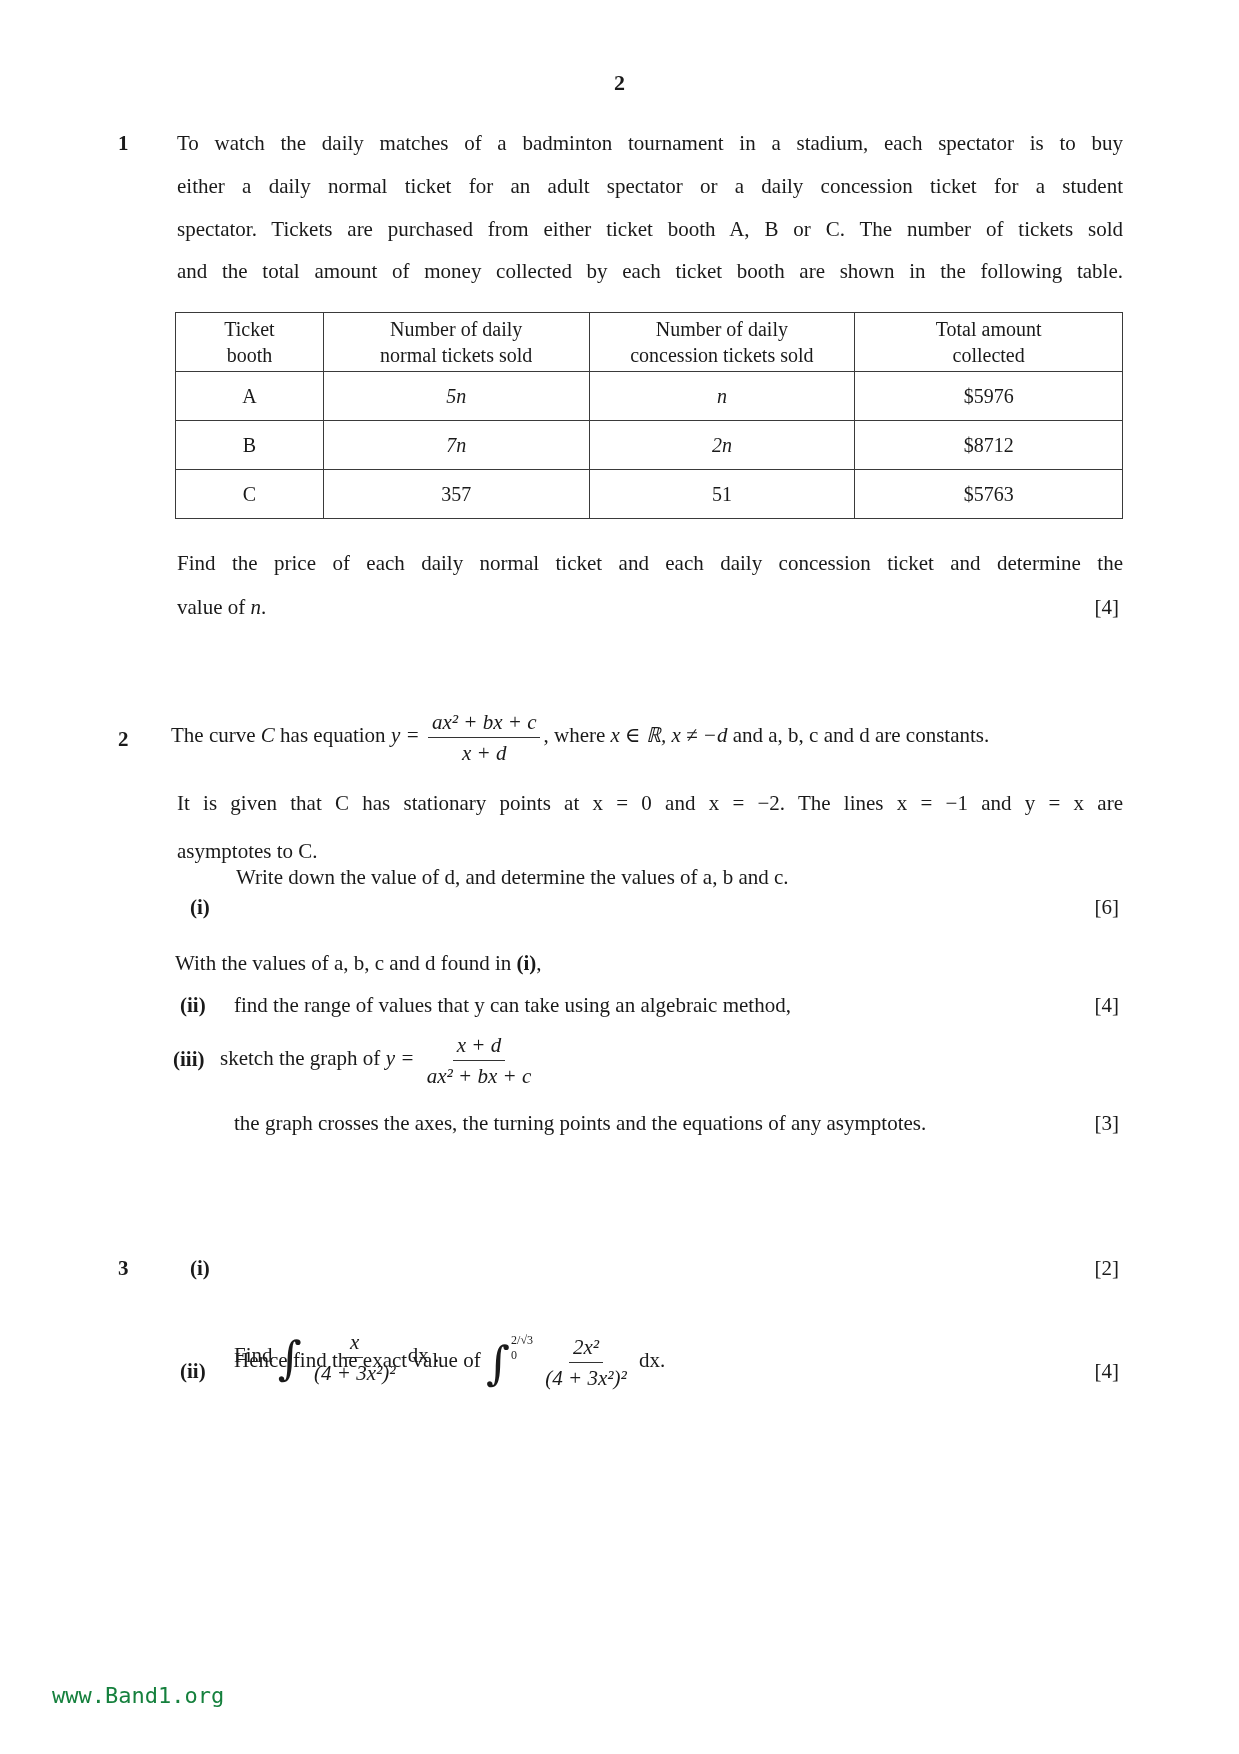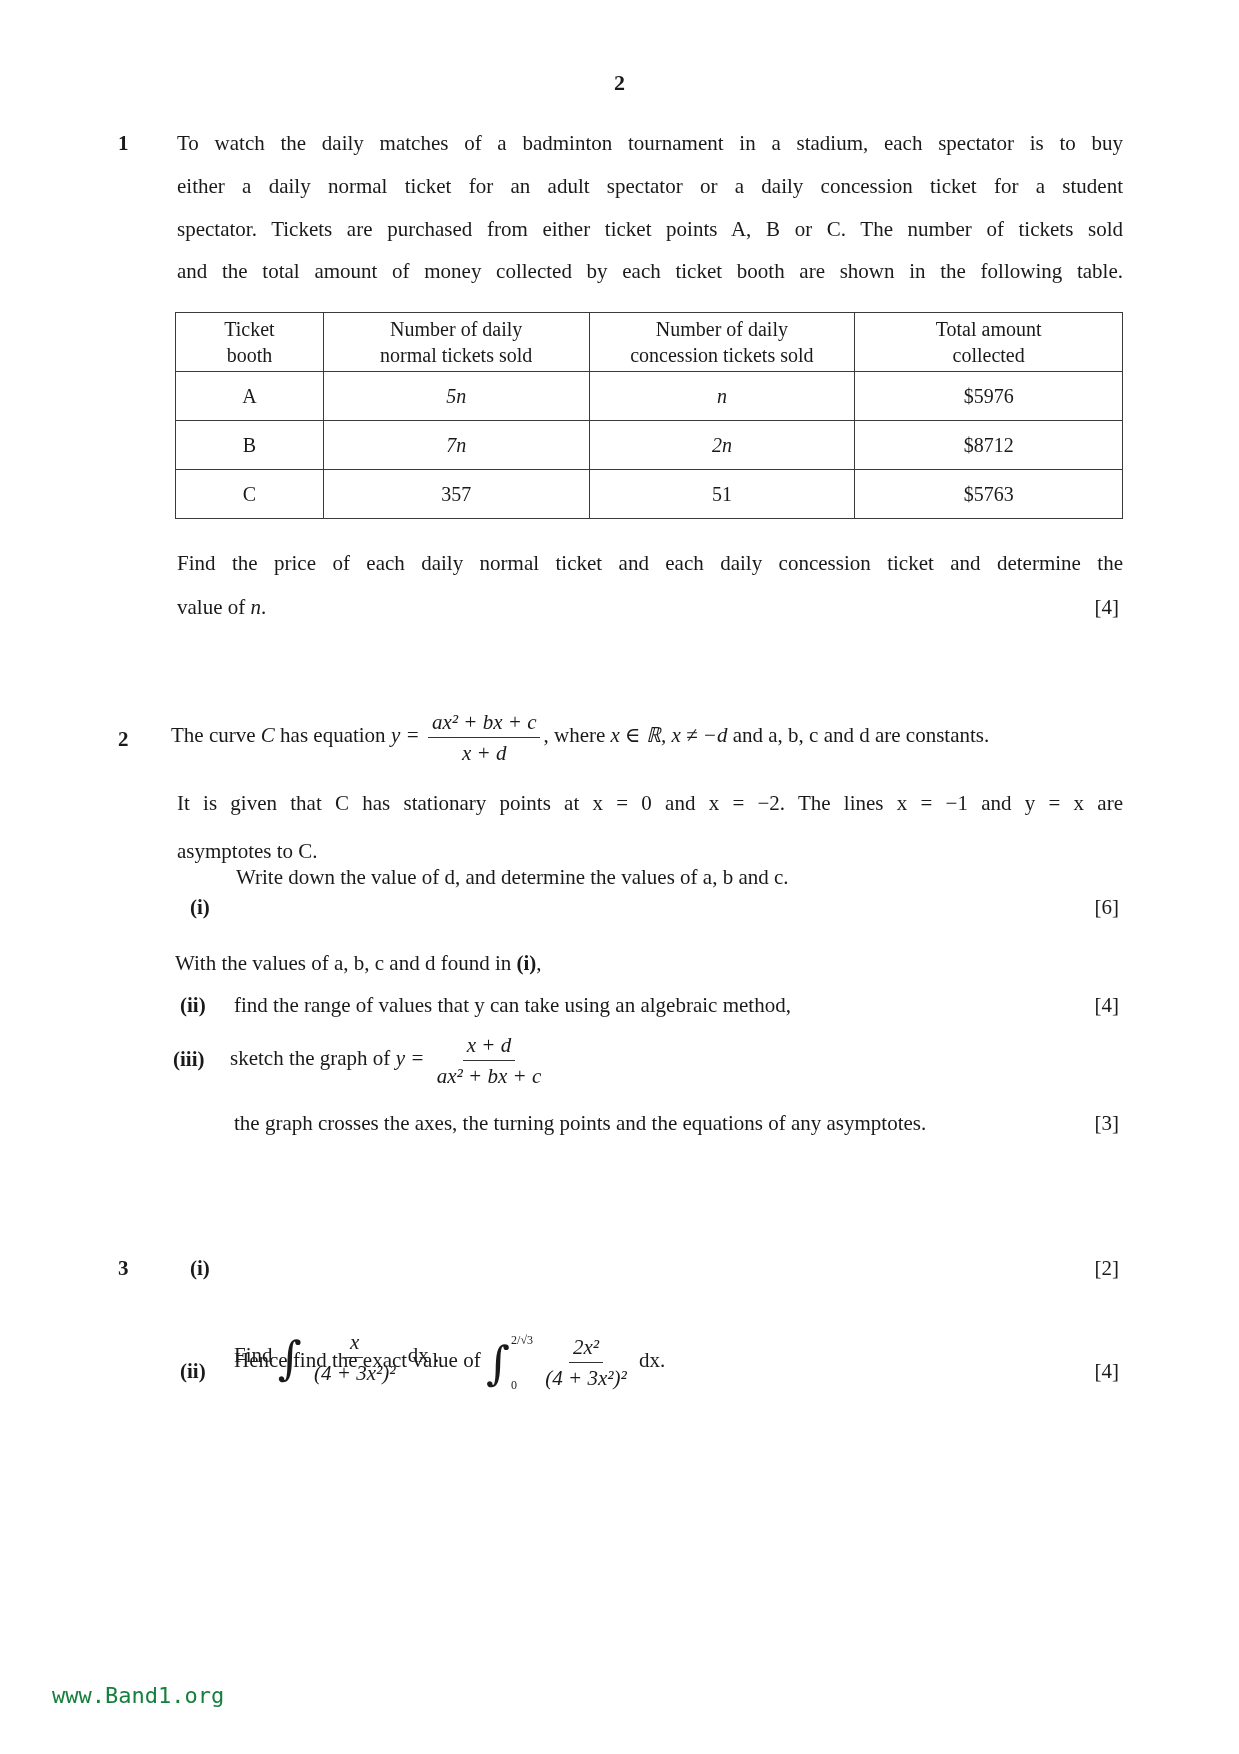--- a/index.html
+++ b/index.html
@@ -33,36 +33,36 @@
   table.tix col.c1 { width: 148px; }
   table.tix col.c2 { width: 266px; }
   table.tix col.c3 { width: 266px; }
   table.tix col.c4 { width: 268px; }
 
   
   .frac { display: inline-flex; flex-direction: column; align-items: center; vertical-align: middle; margin: 0 3px; }
   .frac .num { padding: 0 4px; border-bottom: 1.5px solid #333; line-height: 30px; }
   .frac .den { padding: 0 4px; line-height: 30px; }
   .big { font-size: 46px; line-height: 1; vertical-align: middle; font-family: "DejaVu Serif", serif; }
-  .intlims { display: inline-flex; flex-direction: column; justify-content: space-between; height: 60px; font-size: 12px; vertical-align: middle; margin-left: -4px; }
+  .intlims { display: inline-flex; flex-direction: column; justify-content: flex-start; height: 60px; font-size: 12px; vertical-align: middle; margin-left: -4px; }
 
   .footer {
     position: absolute; left: 52px; top: 1683px;
     font-family: "DejaVu Sans Mono", "Liberation Mono", monospace; font-size: 22px; color: #15803d;
   }
 </style>
 </head>
 <body>
 
 <div class="page-number">2</div>
 
 <div class="qnum" style="left:118px; top:131px;">1</div>
 <div class="line just" style="left:177px; top:131px; width:946px;">To watch the daily matches of a badminton tournament in a stadium, each spectator is to buy</div>
 <div class="line just" style="left:177px; top:174px; width:946px;">either a daily normal ticket for an adult spectator or a daily concession ticket for a student</div>
-<div class="line just" style="left:177px; top:217px; width:946px;">spectator. Tickets are purchased from either ticket points A, B or C.  The number of tickets sold</div>
+<div class="line just" style="left:177px; top:217px; width:946px;">spectator. Tickets are purchased from either ticket booth A, B or C.  The number of tickets sold</div>
 <div class="line just" style="left:177px; top:259px; width:946px;">and the total amount of money collected by each ticket booth are shown in the following table.</div>
 
 <table class="tix">
   <colgroup>
       <col class="c1">
       <col class="c2">
       <col class="c3">
       <col class="c4">
     </colgroup>
   <thead>
@@ -115,21 +115,21 @@
 <div class="line" style="left:236px; top:865px;">Write down the value of d, and determine the values of a, b and c.</div>
 <div class="marks" style="top:895px;">[6]</div>
 
 <div class="line" style="left:175px; top:951px;"><span>With the values of a, b, c and d found in </span><b>(i)</b><span>,</span></div>
 
 <div class="line" style="left:180px; top:993px;"><b>(ii)</b></div>
 <div class="line" style="left:234px; top:993px;">find the range of values that y can take using an algebraic method,</div>
 <div class="marks" style="top:993px;">[4]</div>
 
 <div class="line" style="left:173px; top:1047px;"><b>(iii)</b></div>
-<div class="line" style="left:230px; top:1030px;">
+<div class="line" style="left:220px; top:1030px;">
   <span>sketch the graph of </span><i>y =</i>
   <span class="frac">
       <i class="num">x + d</i>
       <i class="den">ax² + bx + c</i>
     </span>
 </div>
 <div class="line" style="left:234px; top:1111px;">the graph crosses the axes, the turning points and the equations of any asymptotes.</div>
 <div class="marks" style="top:1111px;">[3]</div>
 
 <div class="qnum" style="left:118px; top:1256px;">3</div>

